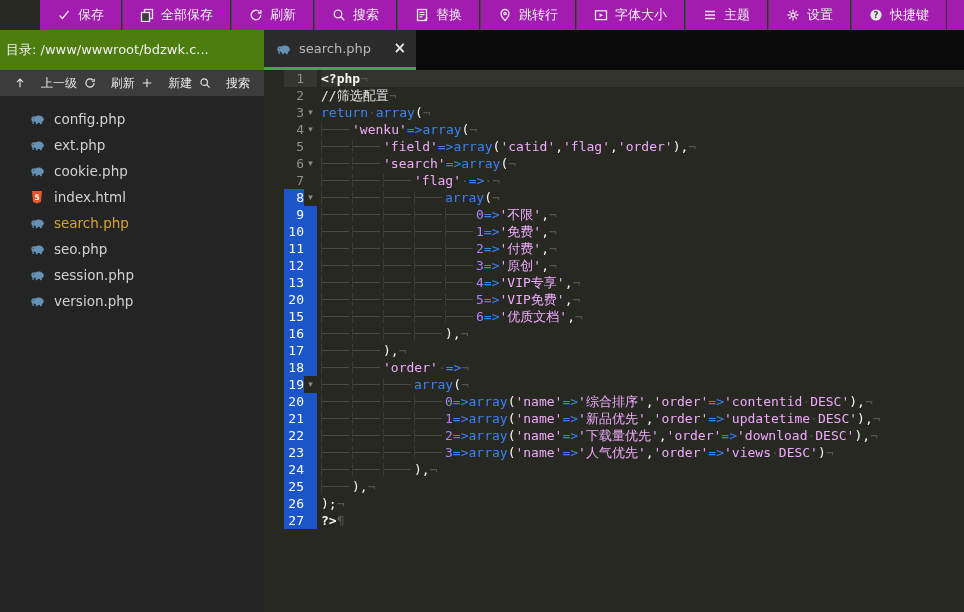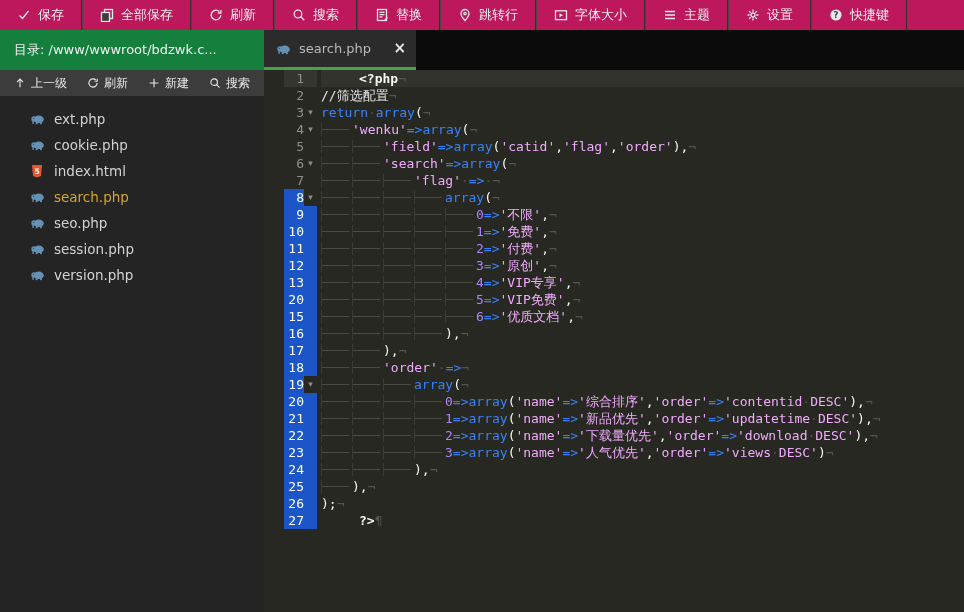--- a/index.html
+++ b/index.html
@@ -1,45 +1,45 @@
 <!DOCTYPE html>
 <html><head>
 <meta charset="utf-8">
 <style>
   * { margin:0; padding:0; box-sizing:border-box; }
   html,body { width:964px; height:612px; overflow:hidden; background:#272822;
               font-family:"DejaVu Sans", "Liberation Sans", sans-serif; }
   #app { width:964px; height:612px; display:flex; flex-direction:column; }
 
   
-  #toolbar { height:30px; background:#be185d; display:flex; align-items:stretch; flex:0 0 30px; }
+  #toolbar { height:30px; background:#a21caf; display:flex; align-items:stretch; flex:0 0 30px;margin-left:40px; }
   .tb-btn { display:flex; align-items:center; gap:7px; padding:0 17px; color:#f2f2f2;
             font-size:13px; cursor:pointer; border-left:1px solid #474747; border-right:1px solid #313131;}
   .tb-btn:first-child { border-left:none; }
   .tb-icon { display:flex; align-items:center; }
   .tb-icon svg { display:block; }
 
   
   #row2 { height:40px; flex:0 0 40px; display:flex; }
-  #dir-bar { width:264px; flex:0 0 264px; background:#15803d; color:#f0f0f0; font-size:13px;
-             display:flex; align-items:center; padding:0 14px; white-space:nowrap; overflow:hidden; }
+  #dir-bar { width:264px; flex:0 0 264px; background:#4d7c0f; color:#f0f0f0; font-size:13px;
+             display:flex; align-items:center; padding:0 6px; white-space:nowrap; overflow:hidden; }
   #tabbar { flex:1; background:#0b0b0b; display:flex; align-items:stretch; }
   .tab { width:152px; background:#2b2b2b; border-bottom:3px solid #3fa845; display:flex;
          align-items:center; padding:0 10px 0 12px; gap:8px; cursor:pointer; }
   .tab-label { color:#b9b9b9; font-size:13px; flex:1; }
   .tab-close { color:#e8e8e8; font-size:15px; font-weight:bold; cursor:pointer; line-height:1; }
 
   
   #main { flex:1; display:flex; min-height:0; }
 
   
   #sidebar { width:264px; flex:0 0 264px; background:#242424; display:flex; flex-direction:column; }
   #side-actions { height:26px; flex:0 0 26px; background:#3c3c3c; display:flex; align-items:center;
                   justify-content:space-between; padding:0 14px; }
-  .sa-btn { display:flex; align-items:center; gap:5px; color:#e9e9e9; font-size:12px; cursor:pointer; }
+  .sa-btn { display:flex; align-items:center; gap:15px; color:#e9e9e9; font-size:12px; cursor:pointer; }
   #filelist { padding-top:10px; }
   .file-item { height:26px; display:flex; align-items:center; gap:9px; padding-left:30px;
                font-size:13.5px; color:#d2d2d2; cursor:pointer; }
   .file-item.active .file-label { color:#d2a62c; }
   .file-icon { width:15px; display:flex; align-items:center; }
   .file-icon svg { display:block; }
 
   
   #editor { flex:1; background:#272822; display:flex; min-width:0;
             font-family:"DejaVu Sans Mono", "Liberation Mono", monospace; font-size:13px; line-height:17px; }
@@ -57,21 +57,21 @@
   .cl.act { background:#32332c; }
   .ind { display:inline-block; width:31px; height:17px; position:relative; vertical-align:top; }
   .ind::before { content:""; position:absolute; left:1px; right:3px; top:8px; height:1px; background:#4a4b43; }
   .ind::after  { content:""; position:absolute; left:0; top:2px; bottom:2px; width:1px; background:#3a3b34; }
   .kw  { color:#3b82f6; }
   .str { color:#f0abfc; }
   .num { color:#ae81ff; }
   .pun { color:#f8f8f2; }
   .com { color:#e5e5e5; }
   .inv { color:#54554d; }
-  .tag { color:#f8f8f2; font-weight:bold;margin-left:38px; }
+  .tag { color:#f8f8f2; font-weight:bold; }
 </style>
 </head>
 <body>
 
 <div id="app">
   <div id="toolbar">
       <div class="tb-btn">
         <span class="tb-icon">
           <svg width="14" height="14" viewBox="0 0 14 14" fill="none" stroke="#e8e8e8" stroke-width="1.3">
             <path d="M2.5 7.5l3 3 6-7.5"></path>
@@ -227,20 +227,33 @@
             <span class="file-icon">
               <svg width="16" height="14" viewBox="0 0 16 14">
                 <ellipse cx="9.3" cy="7.3" rx="5.4" ry="4" fill="#6592b4"></ellipse>
                 <circle cx="4.2" cy="6.9" r="2.8" fill="#6592b4"></circle>
                 <rect x="6.2" y="9.3" width="2" height="3.2" fill="#6592b4"></rect>
                 <rect x="10.6" y="9.3" width="2" height="3.2" fill="#6592b4"></rect>
                 <path d="M3.3 8.8v3.5" stroke="#6592b4" stroke-width="1.4" fill="none"></path>
                 <circle cx="3.9" cy="6.2" r="0.55" fill="#242424"></circle>
               </svg>
             </span>
+            <span class="file-label">config.php</span>
+          </div>
+          <div class="file-item">
+            <span class="file-icon">
+              <svg width="16" height="14" viewBox="0 0 16 14">
+                <ellipse cx="9.3" cy="7.3" rx="5.4" ry="4" fill="#6592b4"></ellipse>
+                <circle cx="4.2" cy="6.9" r="2.8" fill="#6592b4"></circle>
+                <rect x="6.2" y="9.3" width="2" height="3.2" fill="#6592b4"></rect>
+                <rect x="10.6" y="9.3" width="2" height="3.2" fill="#6592b4"></rect>
+                <path d="M3.3 8.8v3.5" stroke="#6592b4" stroke-width="1.4" fill="none"></path>
+                <circle cx="3.9" cy="6.2" r="0.55" fill="#242424"></circle>
+              </svg>
+            </span>
             <span class="file-label">ext.php</span>
           </div>
           <div class="file-item">
             <span class="file-icon">
               <svg width="16" height="14" viewBox="0 0 16 14">
                 <ellipse cx="9.3" cy="7.3" rx="5.4" ry="4" fill="#6592b4"></ellipse>
                 <circle cx="4.2" cy="6.9" r="2.8" fill="#6592b4"></circle>
                 <rect x="6.2" y="9.3" width="2" height="3.2" fill="#6592b4"></rect>
                 <rect x="10.6" y="9.3" width="2" height="3.2" fill="#6592b4"></rect>
                 <path d="M3.3 8.8v3.5" stroke="#6592b4" stroke-width="1.4" fill="none"></path>

